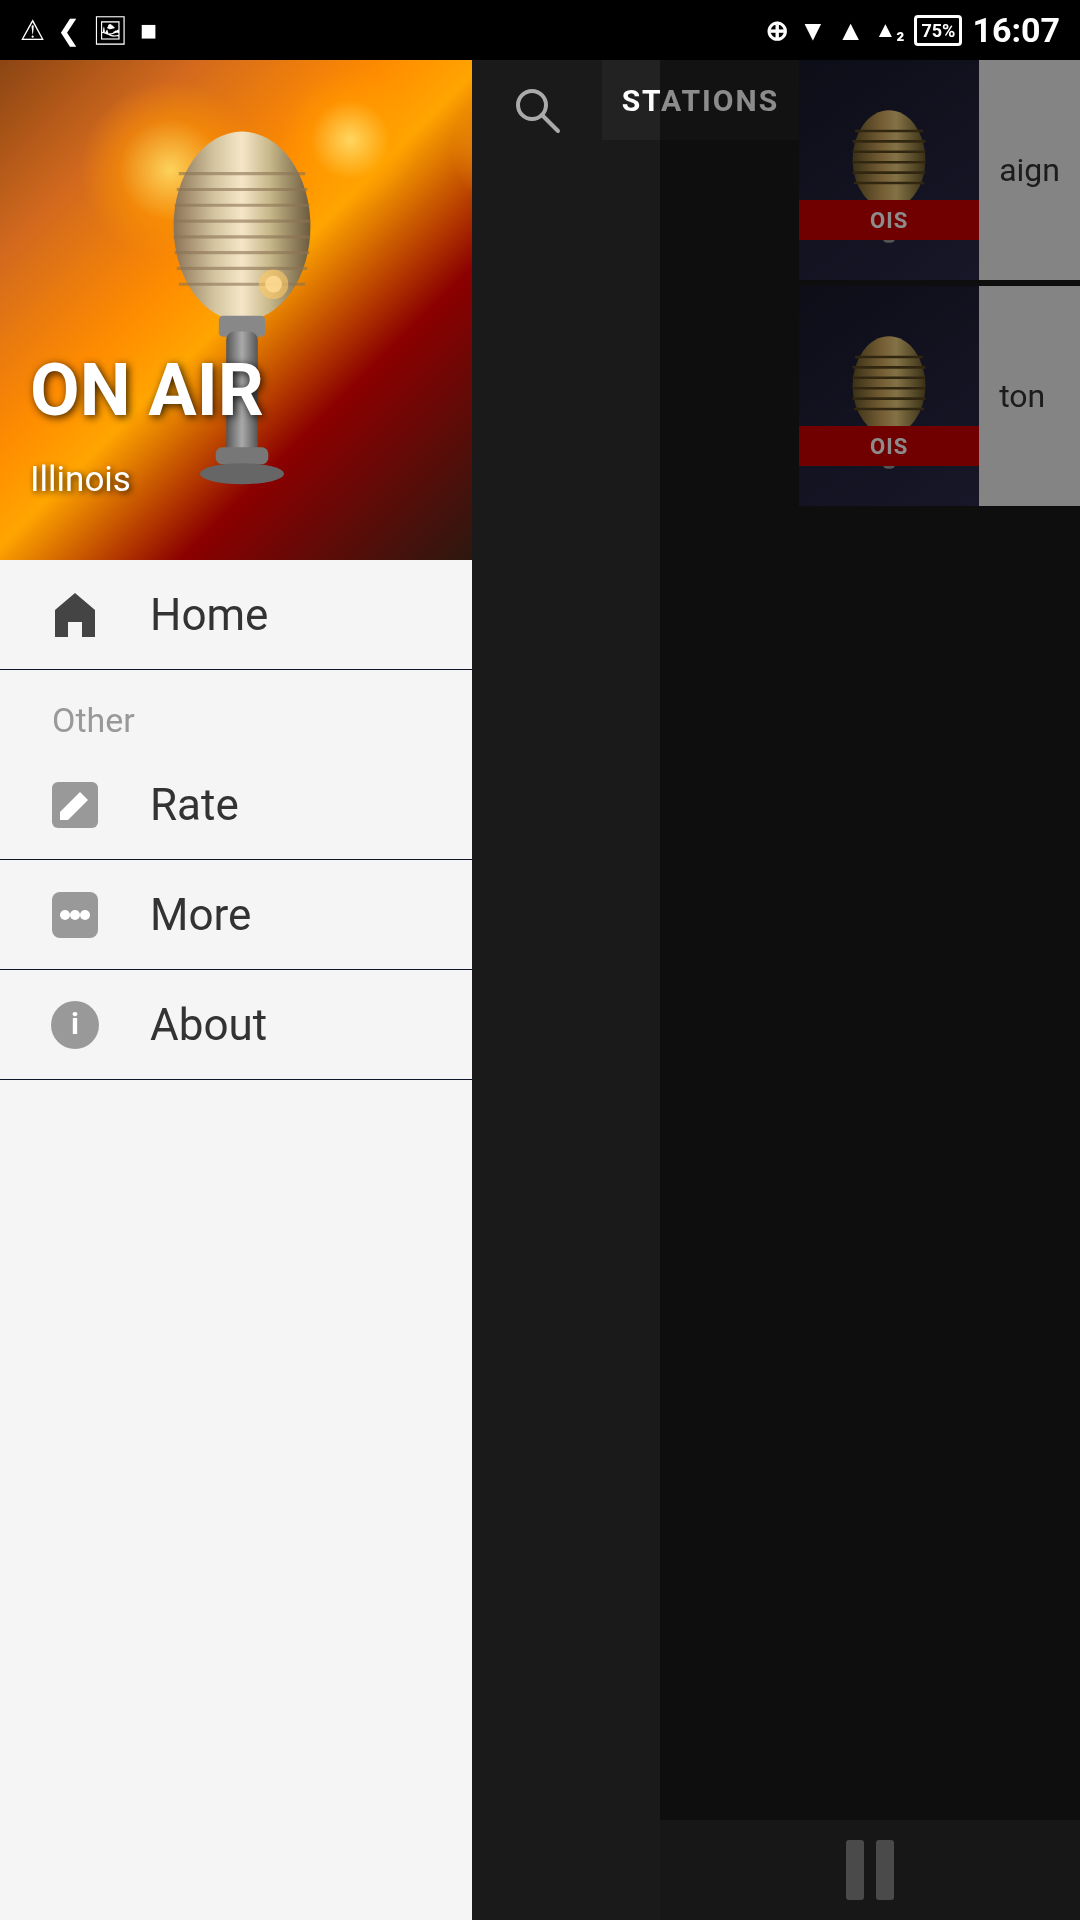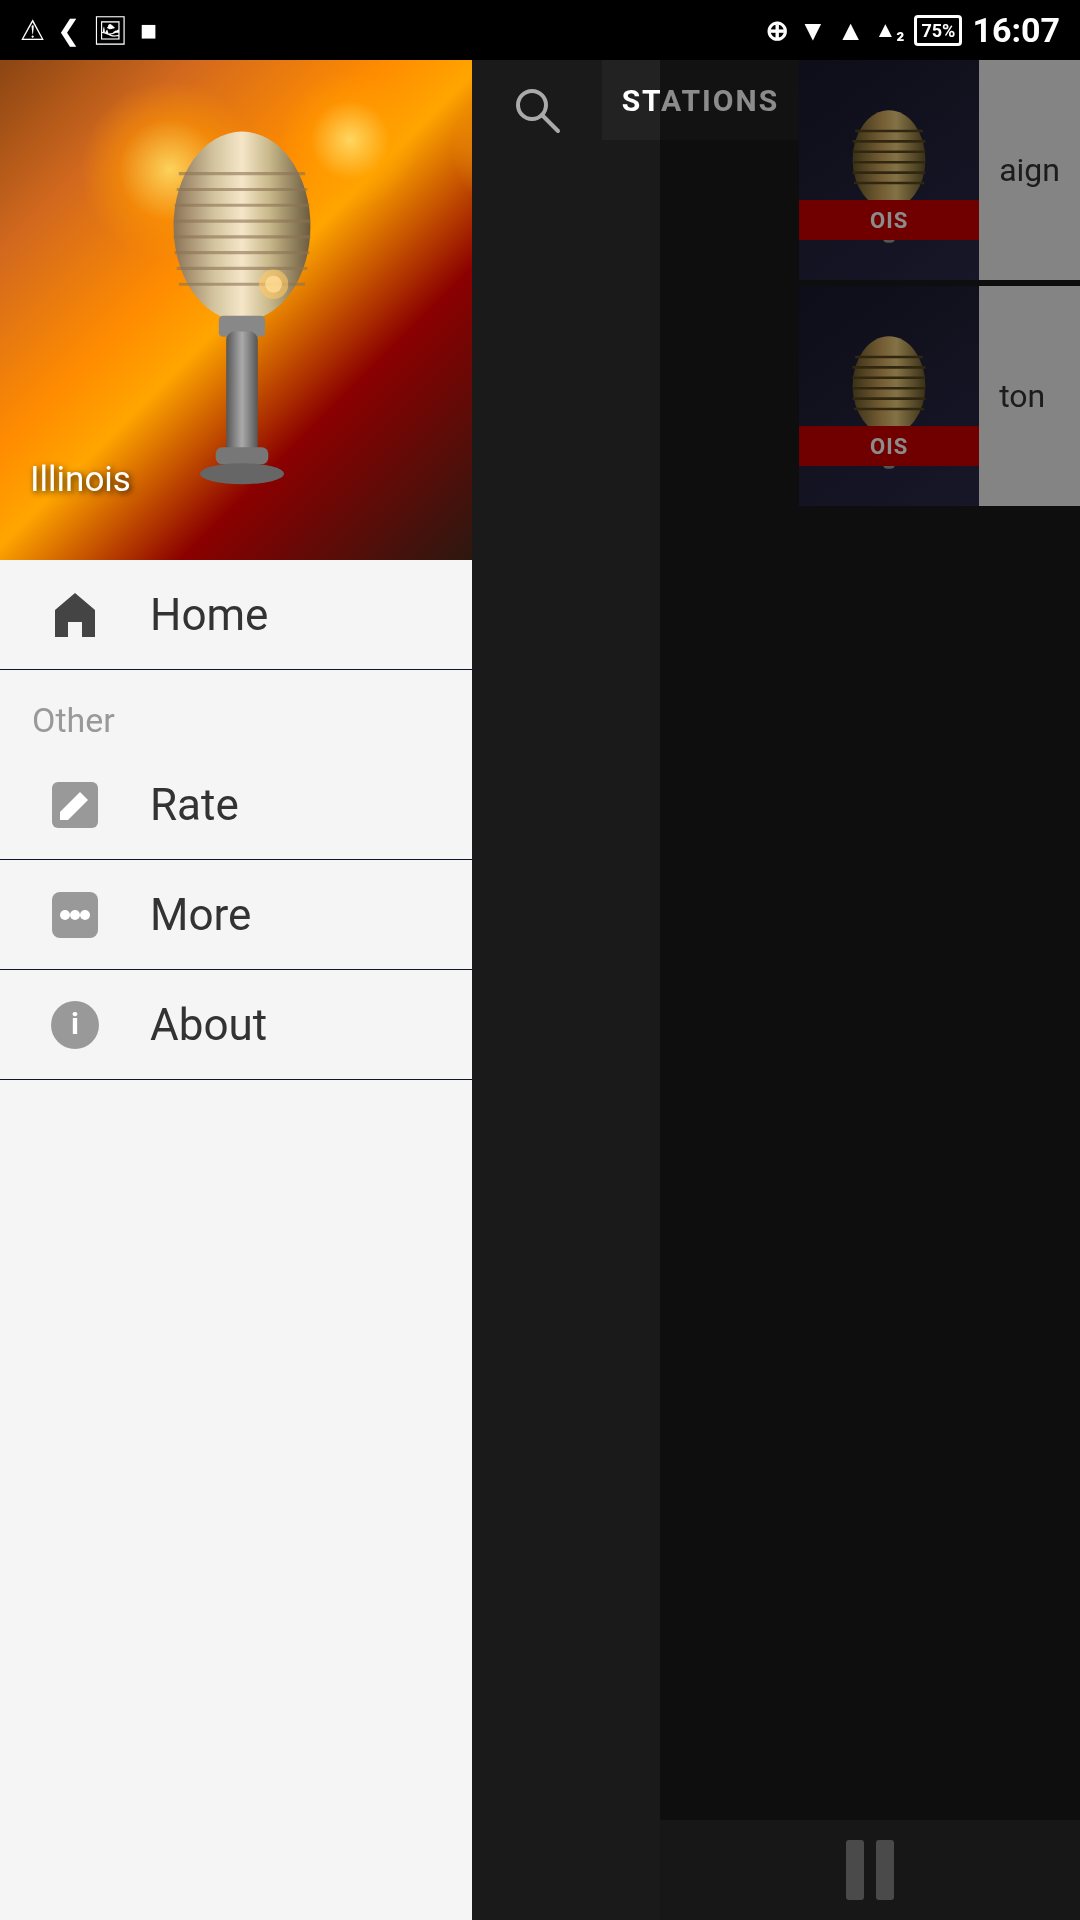--- a/index.html
+++ b/index.html
@@ -187,21 +187,21 @@
       margin-right: 40px;
     }
 
     .menu-item-label {
       font-size: 44px;
       color: #333;
       font-weight: normal;
     }
 
     .section-header {
-      padding: 30px 40px 10px 32px;
+      padding: 30px 40px 10px 52px;
       font-size: 34px;
       color: #999;
       background: #f5f5f5;
     }
 
     
     .right-panel {
       flex: 1;
       height: 100%;
       background: #1a1a1a;
@@ -410,20 +410,22 @@
 
           <rect x="75" y="330" width="50" height="16" rx="6" fill="#777"></rect>
 
           <ellipse cx="100" cy="355" rx="40" ry="10" fill="#666"></ellipse>
 
           <circle cx="130" cy="175" r="14" fill="rgba(255,200,100,0.6)"></circle>
           <circle cx="130" cy="175" r="8" fill="rgba(255,220,150,0.8)"></circle>
         </svg>
       </div>
 
+      <div class="on-air-text">ON
+AIR</div>
       <div class="station-name">Illinois</div>
     </div>
 
     <div class="menu-section">
 
       <div class="menu-item">
         <div class="menu-item-icon">
           <svg width="54" height="54" viewBox="0 0 54 54" fill="none" xmlns="http://www.w3.org/2000/svg">
             <path d="M7 22L27 5L47 22V49H34V34H20V49H7V22Z" fill="#444"></path>
           </svg>

